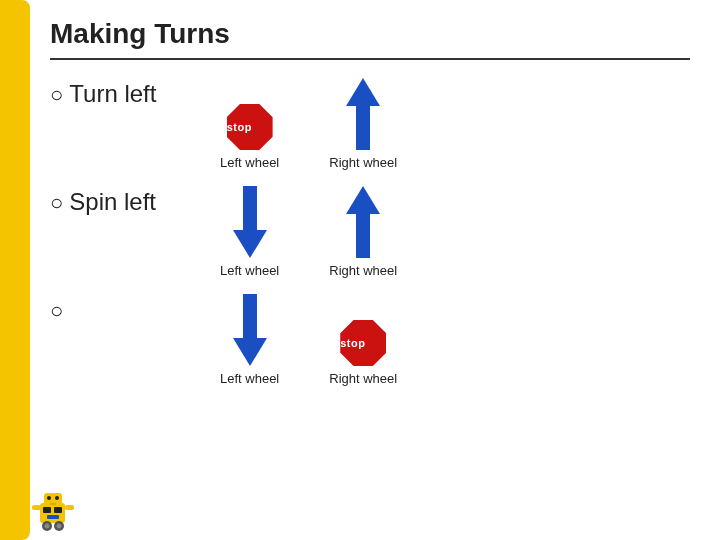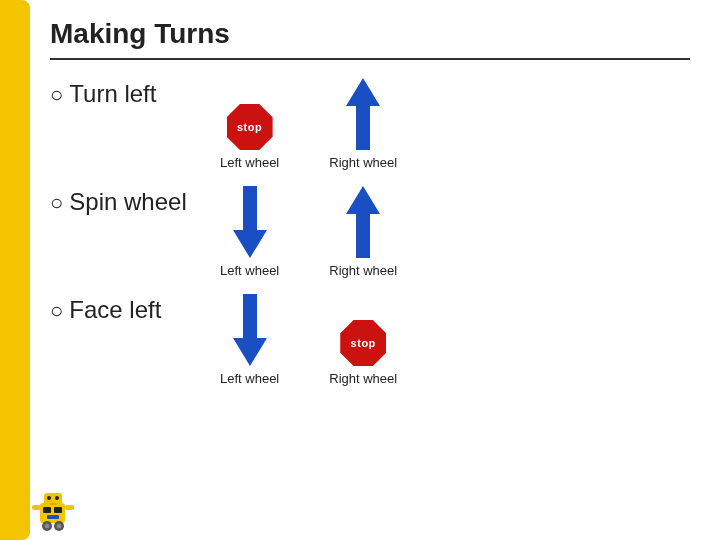--- a/index.html
+++ b/index.html
@@ -61,21 +61,21 @@
     }
 
     
     .stop-sign {
       width: 46px;
       height: 46px;
       background: #cc1111;
       position: relative;
       display: flex;
       align-items: center;
-      justify-content: center;
+      justify-content: flex-start;
       clip-path: polygon(29% 0%, 71% 0%, 100% 29%, 100% 71%, 71% 100%, 29% 100%, 0% 71%, 0% 29%);
     }
     .stop-text {
       color: #fff;
       font-size: 11px;
       font-weight: bold;
       letter-spacing: 0.5px;
       position: relative;
       z-index: 2;
     }
@@ -188,21 +188,21 @@
           <div class="shaft"></div>
         </div>
         <span class="lbl">Right wheel</span>
       </div>
     </div>
   </div>
 
   <div class="row-section">
     <div class="label-area">
       <span class="bullet">○</span>
-      <span class="turn-label">Spin wheel</span>
+      <span class="turn-label">Spin left</span>
     </div>
     <div class="diagram-area">
 
       <div class="col-container">
         <div class="blue-arrow-down">
           <div class="shaft"></div>
           <div class="head"></div>
         </div>
         <span class="lbl">Left wheel</span>
       </div>
@@ -213,21 +213,20 @@
           <div class="shaft"></div>
         </div>
         <span class="lbl">Right wheel</span>
       </div>
     </div>
   </div>
 
   <div class="row-section">
     <div class="label-area">
       <span class="bullet">○</span>
-      <span class="turn-label">Face left</span>
     </div>
     <div class="diagram-area">
 
       <div class="col-container">
         <div class="blue-arrow-down">
           <div class="shaft"></div>
           <div class="head"></div>
         </div>
         <span class="lbl">Left wheel</span>
       </div>

